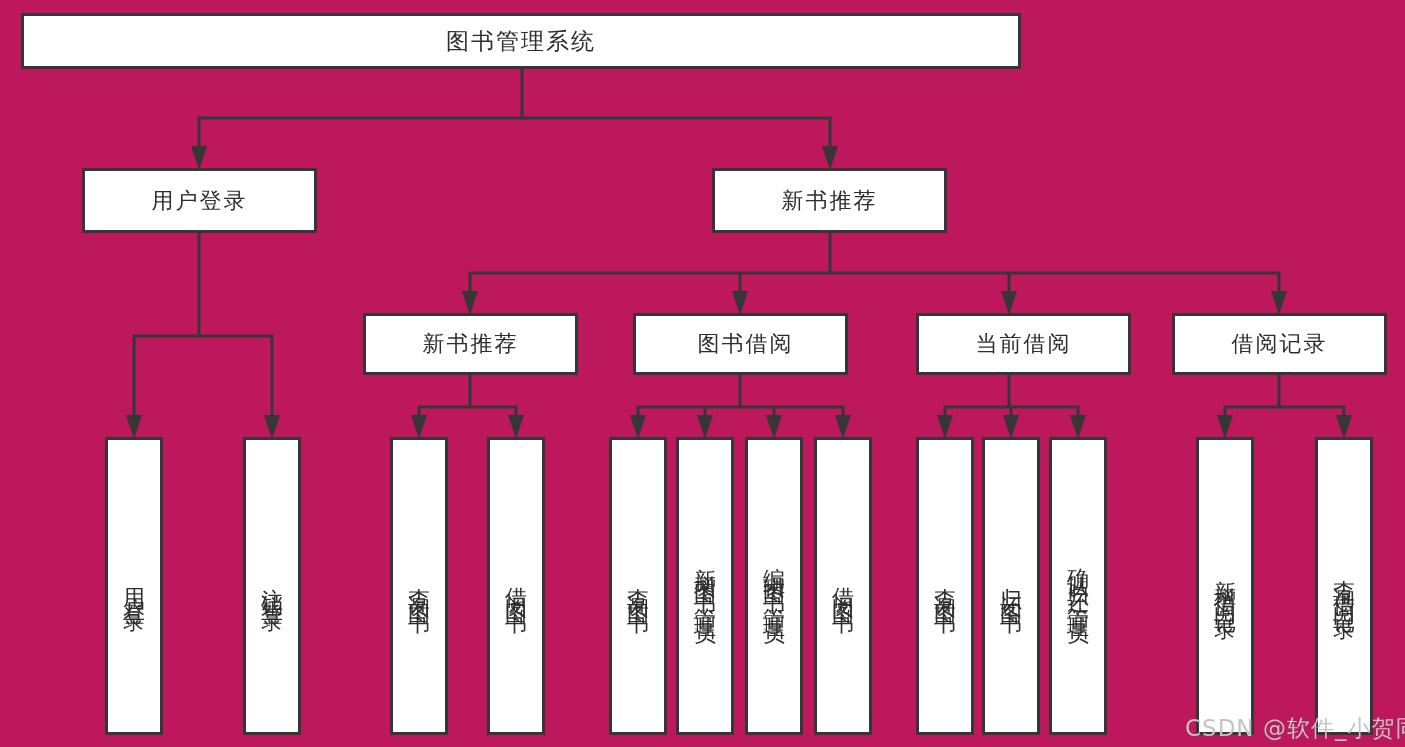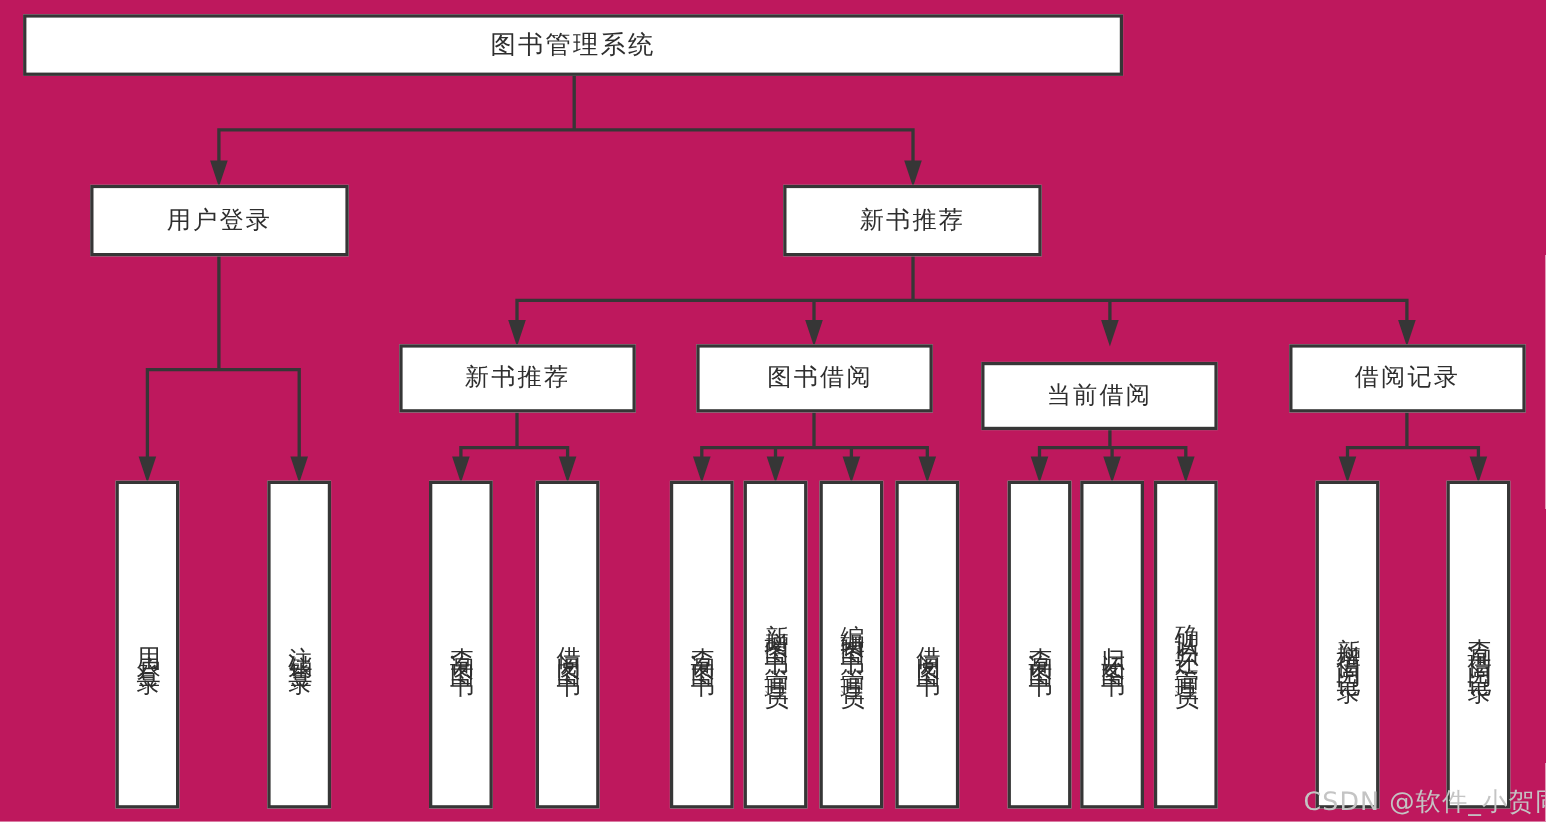--- a/index.html
+++ b/index.html
@@ -39,21 +39,21 @@
     letter-spacing: 8px;
     line-height: 1;
     white-space: nowrap;
   }
   
   .pos-root { left: 21px; top: 13px; width: 1000px; height: 56px; }
   .pos-l2-0 { left: 82px;  top: 168px; width: 235px; height: 65px; }
   .pos-l2-1 { left: 712px; top: 168px; width: 235px; height: 65px; }
   .pos-l3-0 { left: 363px;  top: 313px; width: 215px; height: 62px; }
   .pos-l3-1 { left: 633px;  top: 313px; width: 215px; height: 62px; padding-left: 10px; }
-  .pos-l3-2 { left: 892px;  top: 313px; width: 215px; height: 62px; margin-top: 16px; }
+  .pos-l3-2 { left: 916px;  top: 313px; width: 215px; height: 62px; }
   .pos-l3-3 { left: 1172px; top: 313px; width: 215px; height: 62px; }
   .leaf { top: 437px; width: 58px; height: 298px; }
   .pos-leaf-0  { left: 105px; }
   .pos-leaf-1  { left: 243px; }
   .pos-leaf-2  { left: 390px; }
   .pos-leaf-3  { left: 487px; }
   .pos-leaf-4  { left: 609px; }
   .pos-leaf-5  { left: 676px; }
   .pos-leaf-6  { left: 745px; }
   .pos-leaf-7  { left: 814px; }

